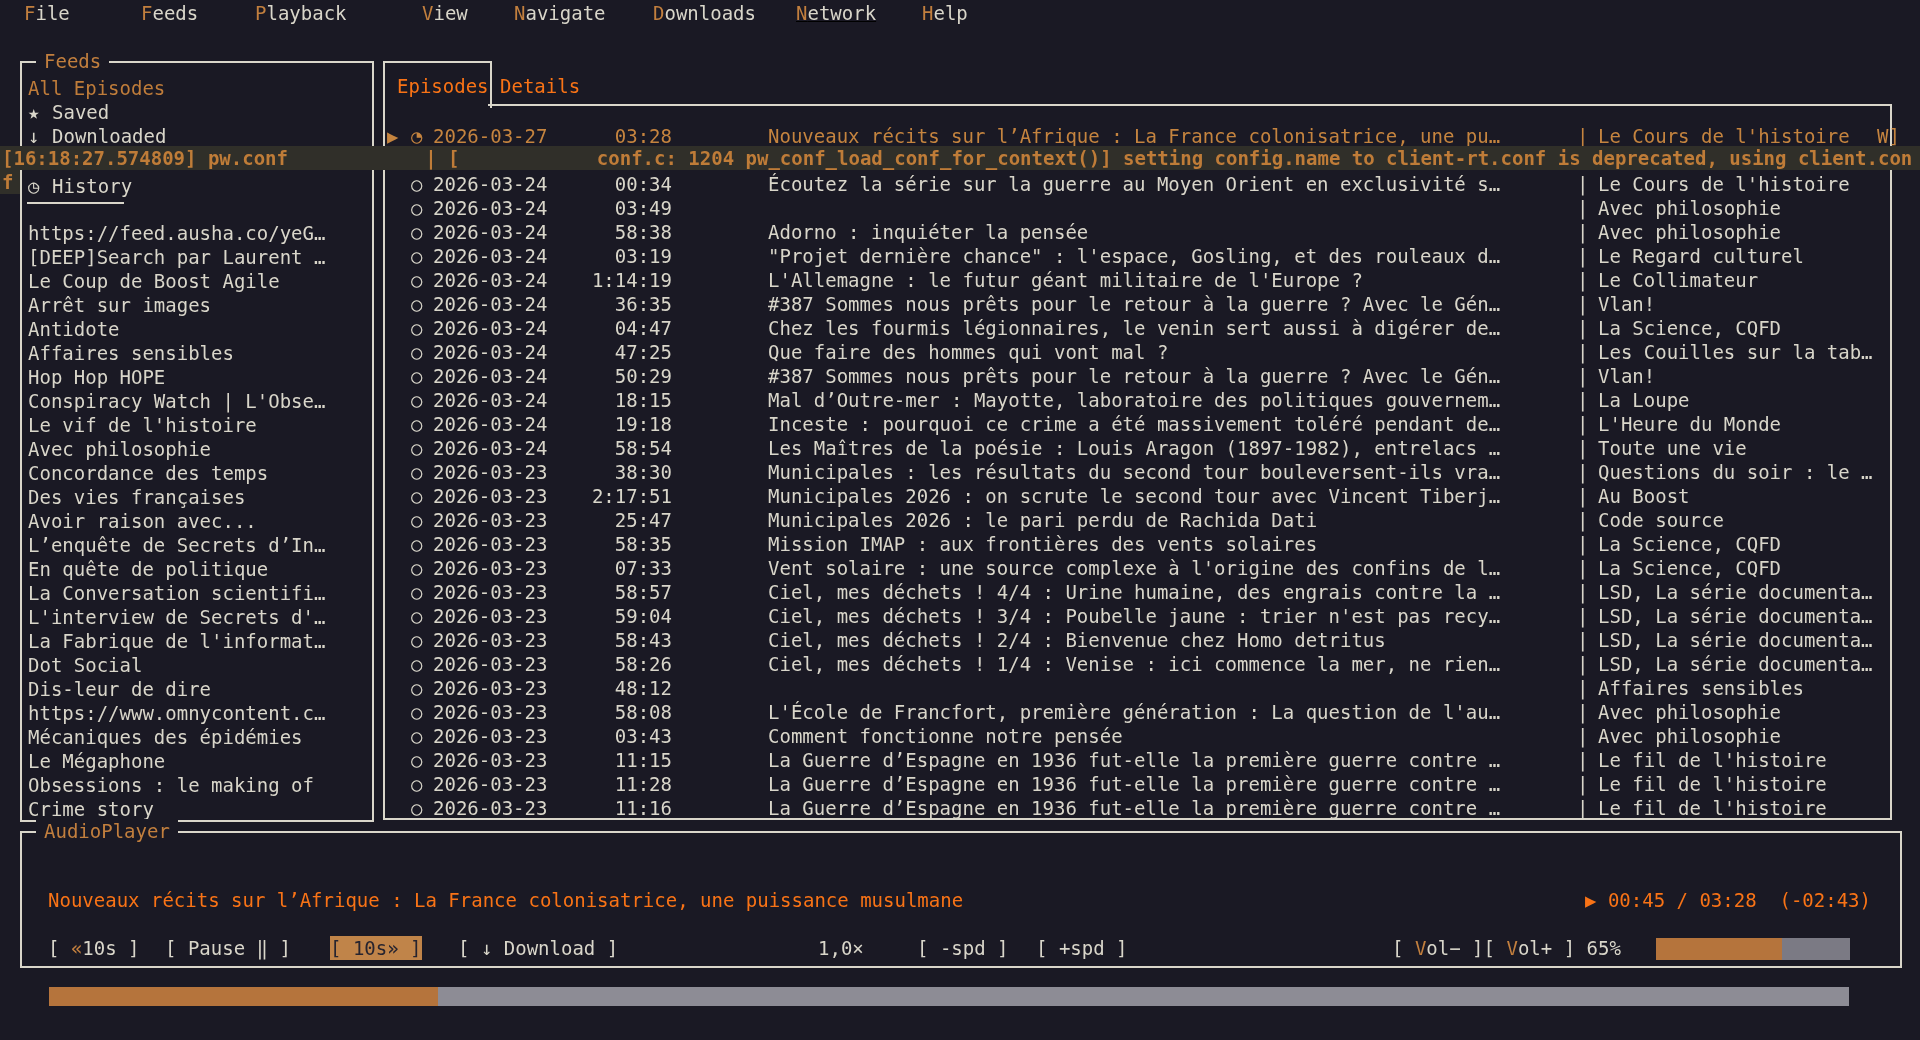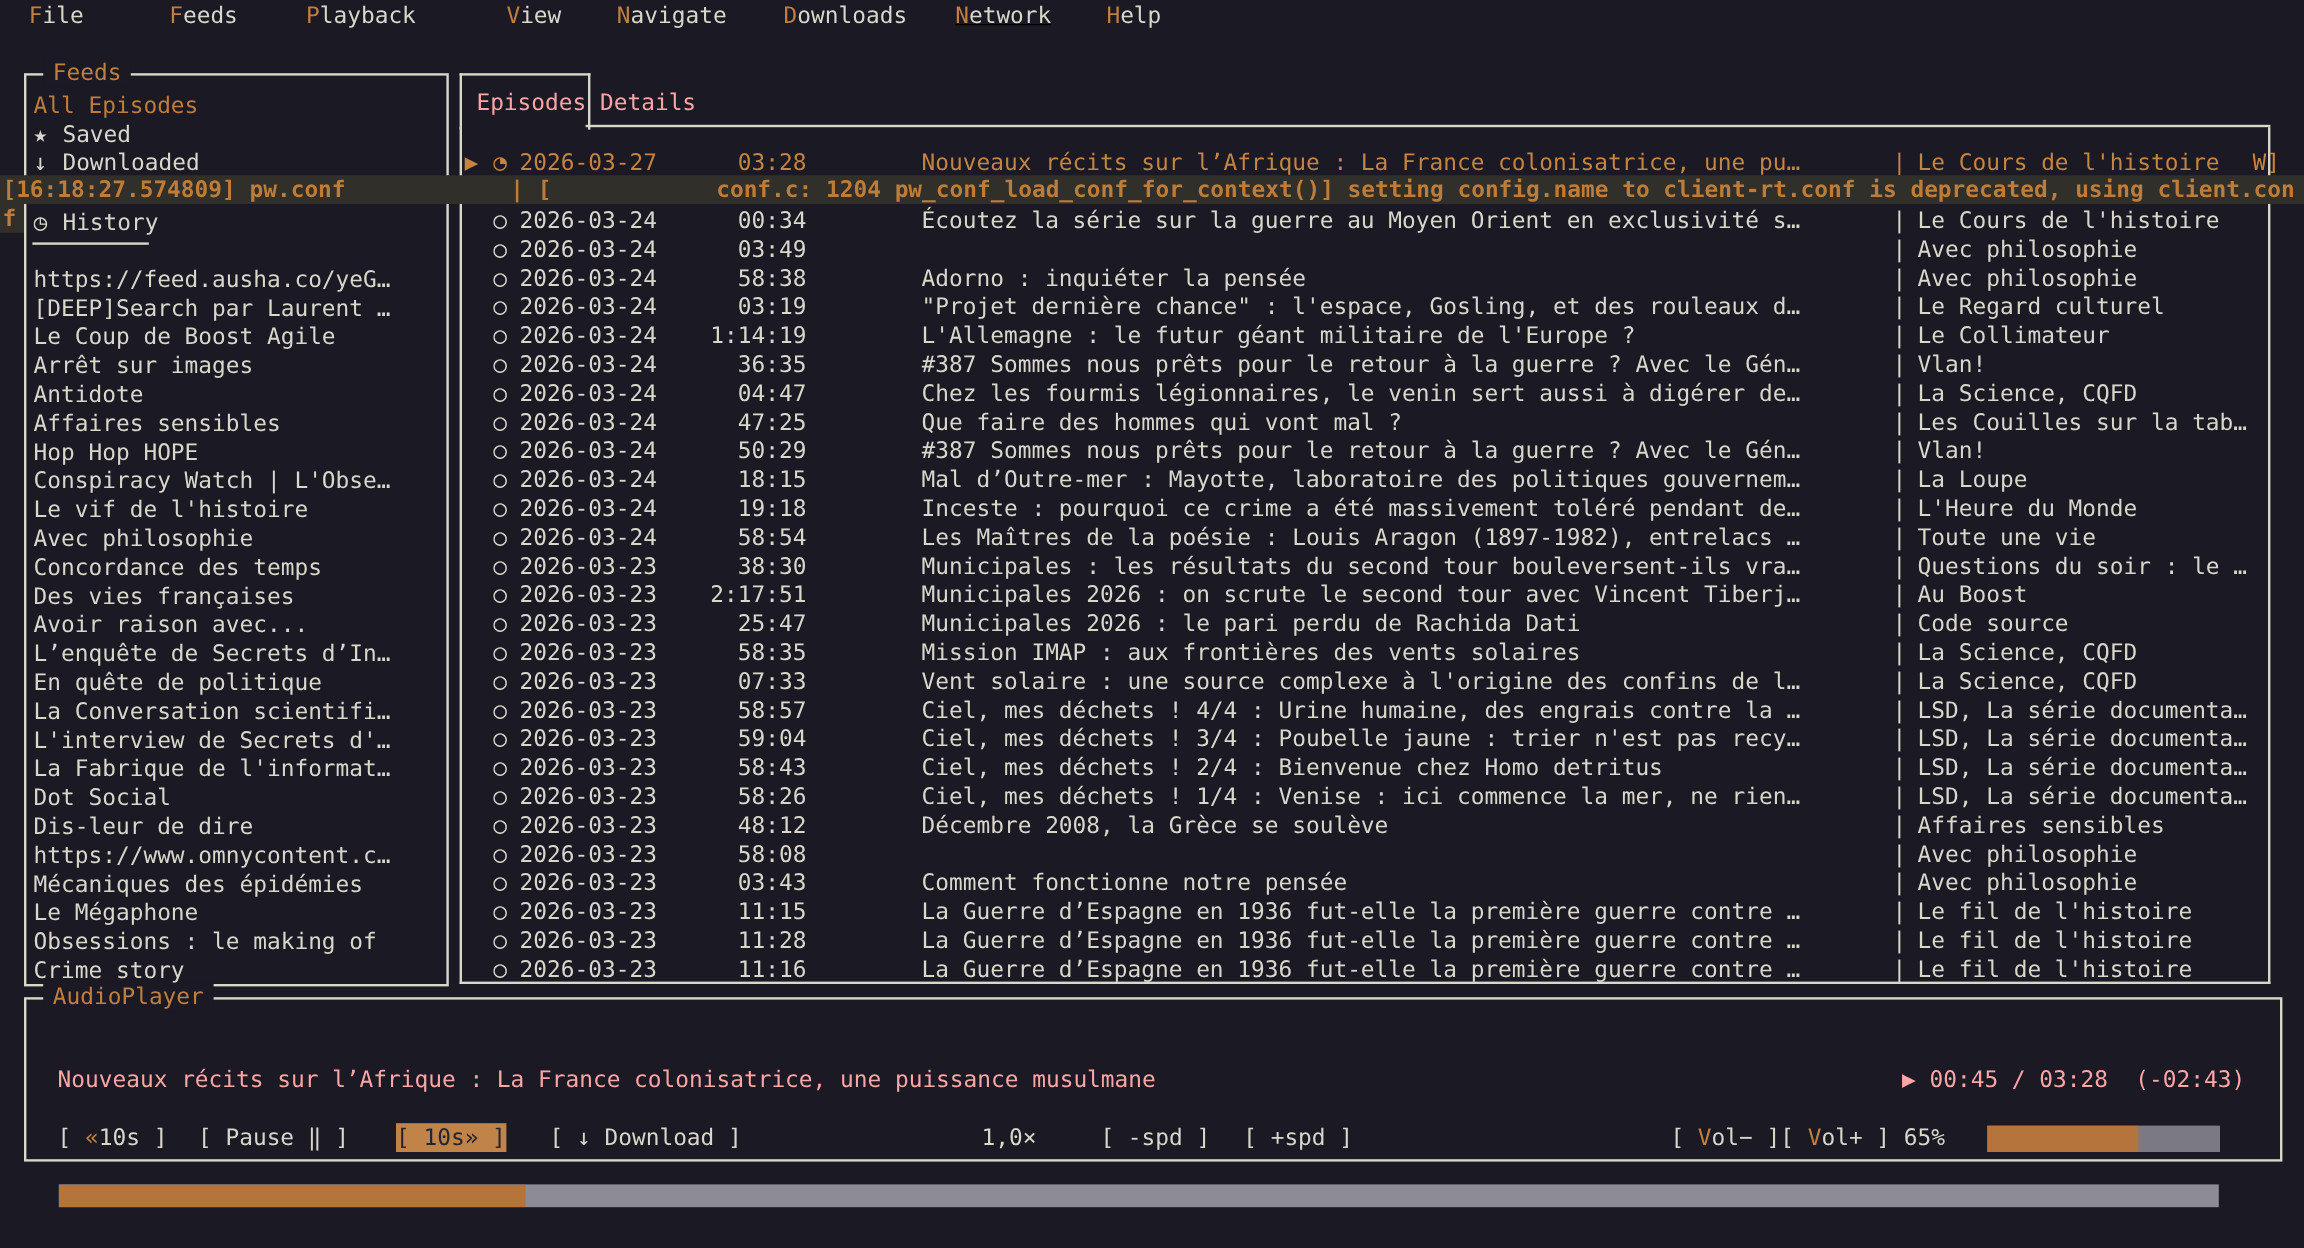--- a/index.html
+++ b/index.html
@@ -3,21 +3,21 @@
 <meta charset="utf-8">
 <style>
   html,body{margin:0;padding:0;}
   body{
     width:1920px;height:1040px;overflow:hidden;position:relative;
     background:#1a1924;
     font-family:"DejaVu Sans Mono","DejaVu Sans",monospace;
     font-size:19px;line-height:24px;
   }
   .abs{position:absolute;white-space:pre;}
-  .fg{color:#fca5a5;}
+  .fg{color:#f97316;}
   .seg-fg{color:#d9d6ca;}
   .seg-accent{color:#c27f3e;}
   
   #menu-bar{position:absolute;left:0;top:0;width:1920px;height:26px;}
   .menu-item{position:absolute;top:1px;white-space:pre;cursor:default;}
   
   .tbox{position:absolute;border:2px solid #d9d6ca;}
   .tbox-title{position:absolute;top:-14px;left:14px;background:#1a1924;padding:0 8px;color:#c27f3e;white-space:pre;}
   
   .feed-item{position:absolute;left:6px;white-space:pre;color:#d9d6ca;overflow:hidden;width:340px;}
@@ -323,30 +323,30 @@
       <span class="c-title">Ciel, mes déchets ! 1/4 : Venise : ici commence la mer, ne rien…</span>
       <span class="c-sep">|</span>
       <span class="c-pod">LSD, La série documenta…</span>
       <span class="c-suf"></span>
     </div>
     <div class="ep-row" style="top: 676px;">
       <span class="c-play"></span>
       <span class="c-state">○</span>
       <span class="c-date">2026-03-23</span>
       <span class="c-dur">48:12</span>
-      <span class="c-title">Décembre 2008, la Grèce se soulève</span>
       <span class="c-sep">|</span>
       <span class="c-pod">Affaires sensibles</span>
       <span class="c-suf"></span>
     </div>
     <div class="ep-row" style="top: 700px;">
       <span class="c-play"></span>
       <span class="c-state">○</span>
       <span class="c-date">2026-03-23</span>
       <span class="c-dur">58:08</span>
+      <span class="c-title">L'École de Francfort, première génération : La question de l'au…</span>
       <span class="c-sep">|</span>
       <span class="c-pod">Avec philosophie</span>
       <span class="c-suf"></span>
     </div>
     <div class="ep-row" style="top: 724px;">
       <span class="c-play"></span>
       <span class="c-state">○</span>
       <span class="c-date">2026-03-23</span>
       <span class="c-dur">03:43</span>
       <span class="c-title">Comment fonctionne notre pensée</span>

